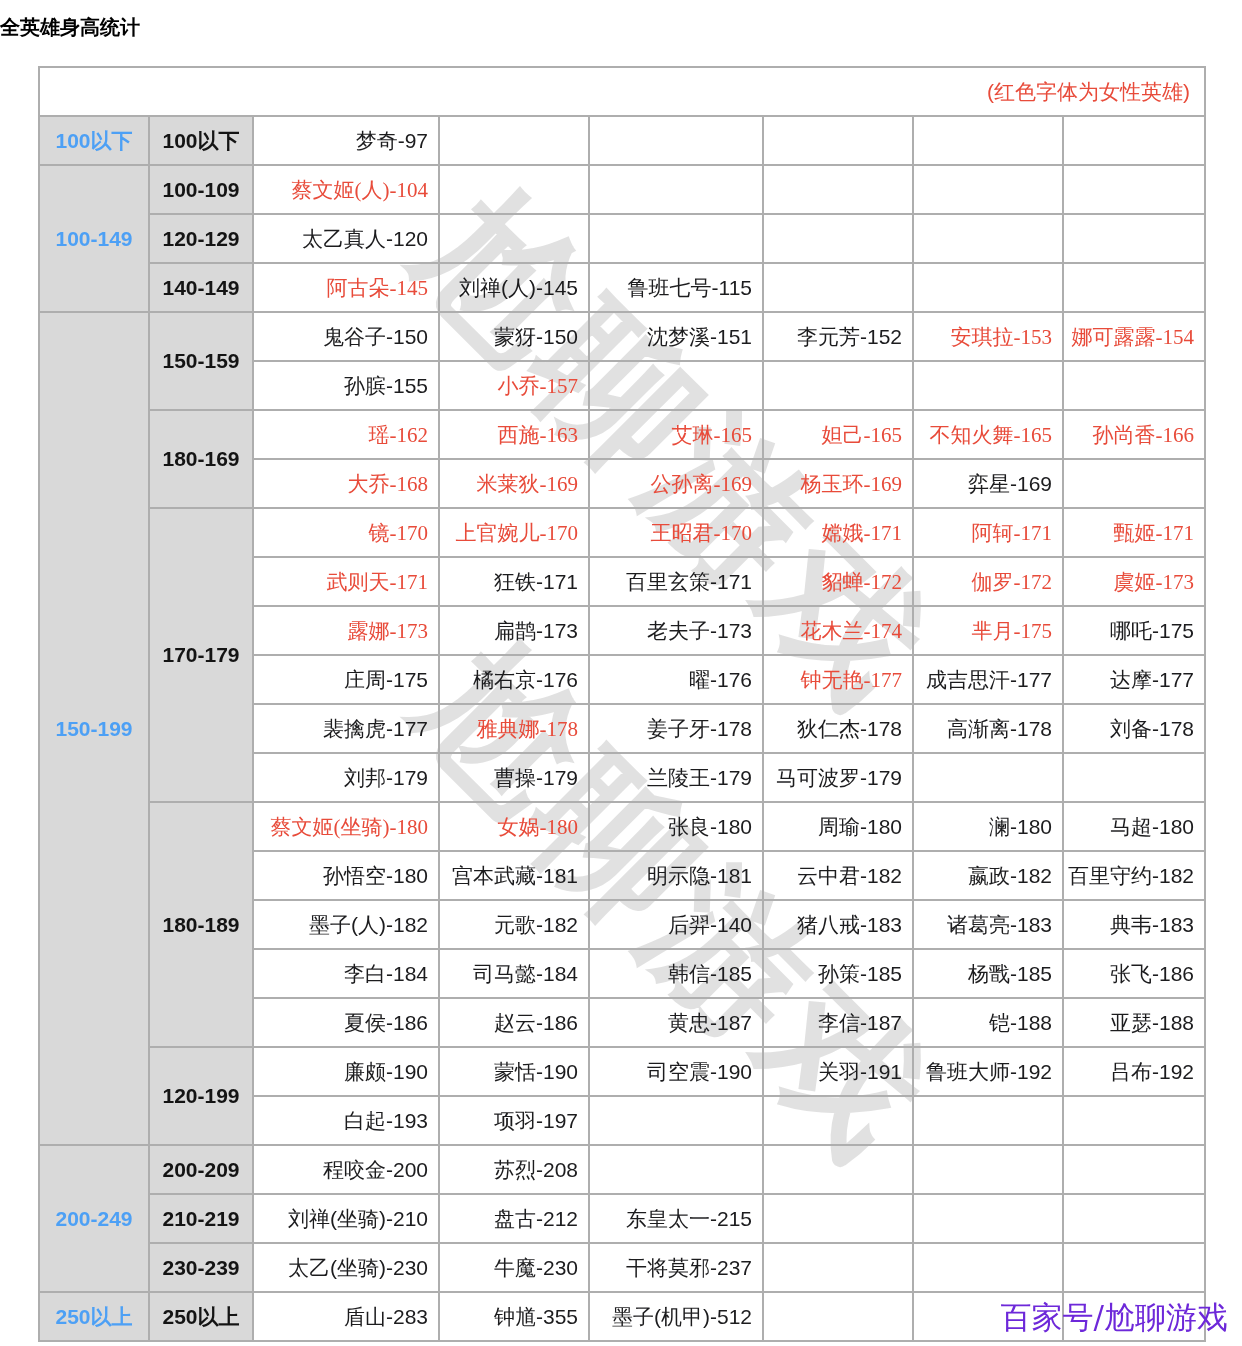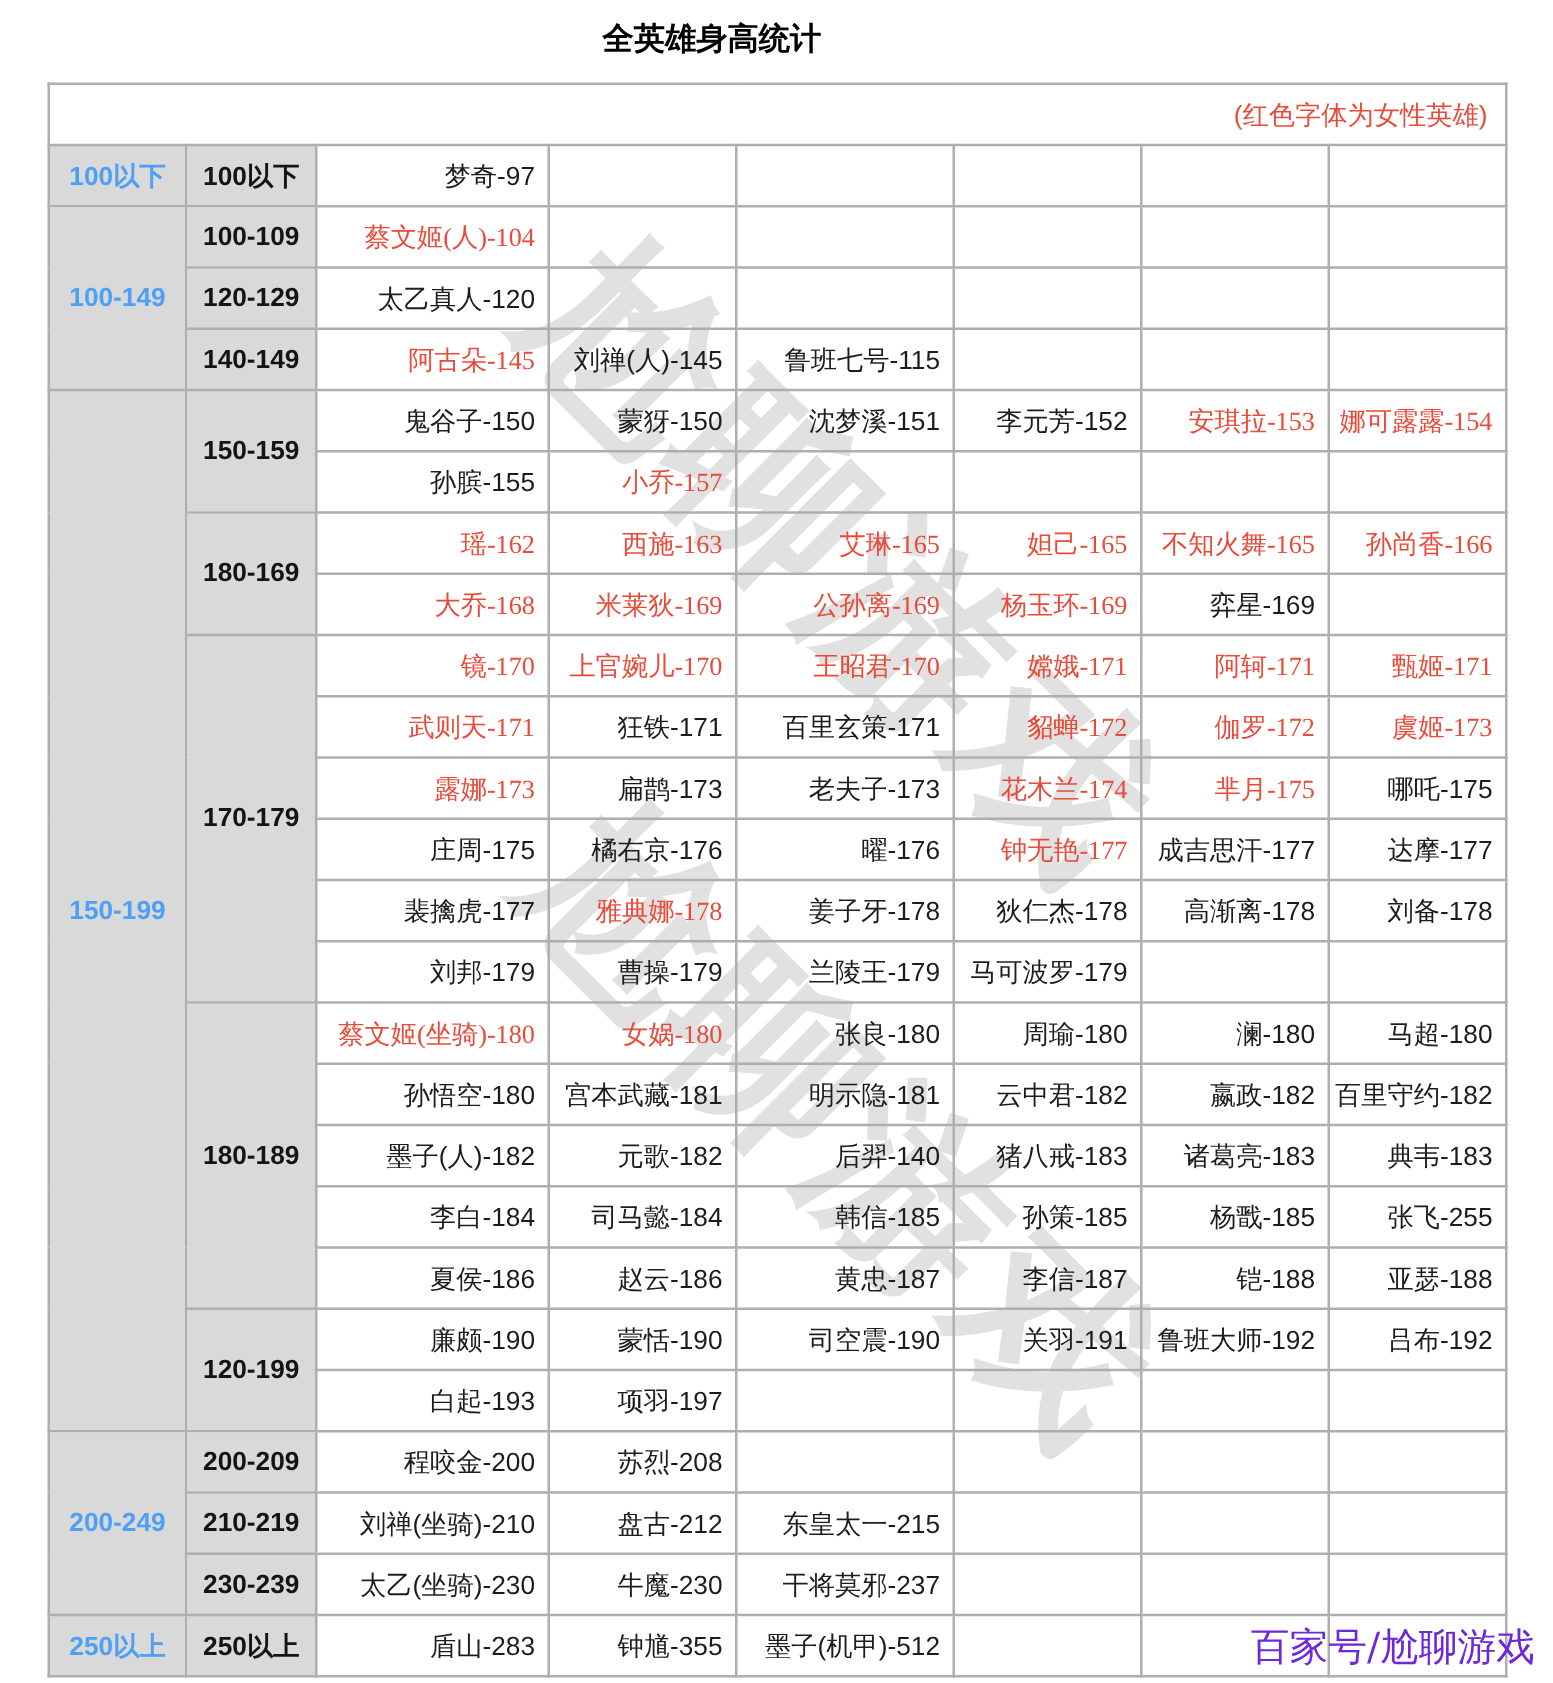--- a/index.html
+++ b/index.html
@@ -5,21 +5,21 @@
   html,body { margin:0; padding:0; }
   body {
     width:1242px; height:1346px;
     background:#ffffff;
     font-family:"Liberation Sans", sans-serif;
     position:relative;
     overflow:hidden;
   }
   .page-title {
     position:absolute; top:14px; left:0; width:1139px;
-    text-align:center; font-size:25px; font-weight:700; color:#000;
+    text-align:left; font-size:20px; font-weight:700; color:#000;
     z-index:2;
   }
   .table-wrap { position:absolute; top:66px; left:38px; width:1166px; z-index:1; }
   table.height-table {
     border-collapse:collapse; table-layout:fixed; width:1166px;
   }
   .height-table td {
     border:2px solid #aeaeae;
     height:47px;
     font-size:21px;
@@ -235,21 +235,21 @@
           <td class="hero-cell">猪八戒-183</td>
           <td class="hero-cell">诸葛亮-183</td>
           <td class="hero-cell">典韦-183</td>
         </tr>
         <tr>
           <td class="hero-cell">李白-184</td>
           <td class="hero-cell">司马懿-184</td>
           <td class="hero-cell">韩信-185</td>
           <td class="hero-cell">孙策-185</td>
           <td class="hero-cell">杨戬-185</td>
-          <td class="hero-cell">张飞-255</td>
+          <td class="hero-cell">张飞-186</td>
         </tr>
         <tr>
           <td class="hero-cell">夏侯-186</td>
           <td class="hero-cell">赵云-186</td>
           <td class="hero-cell">黄忠-187</td>
           <td class="hero-cell">李信-187</td>
           <td class="hero-cell">铠-188</td>
           <td class="hero-cell">亚瑟-188</td>
         </tr>
         <tr>

